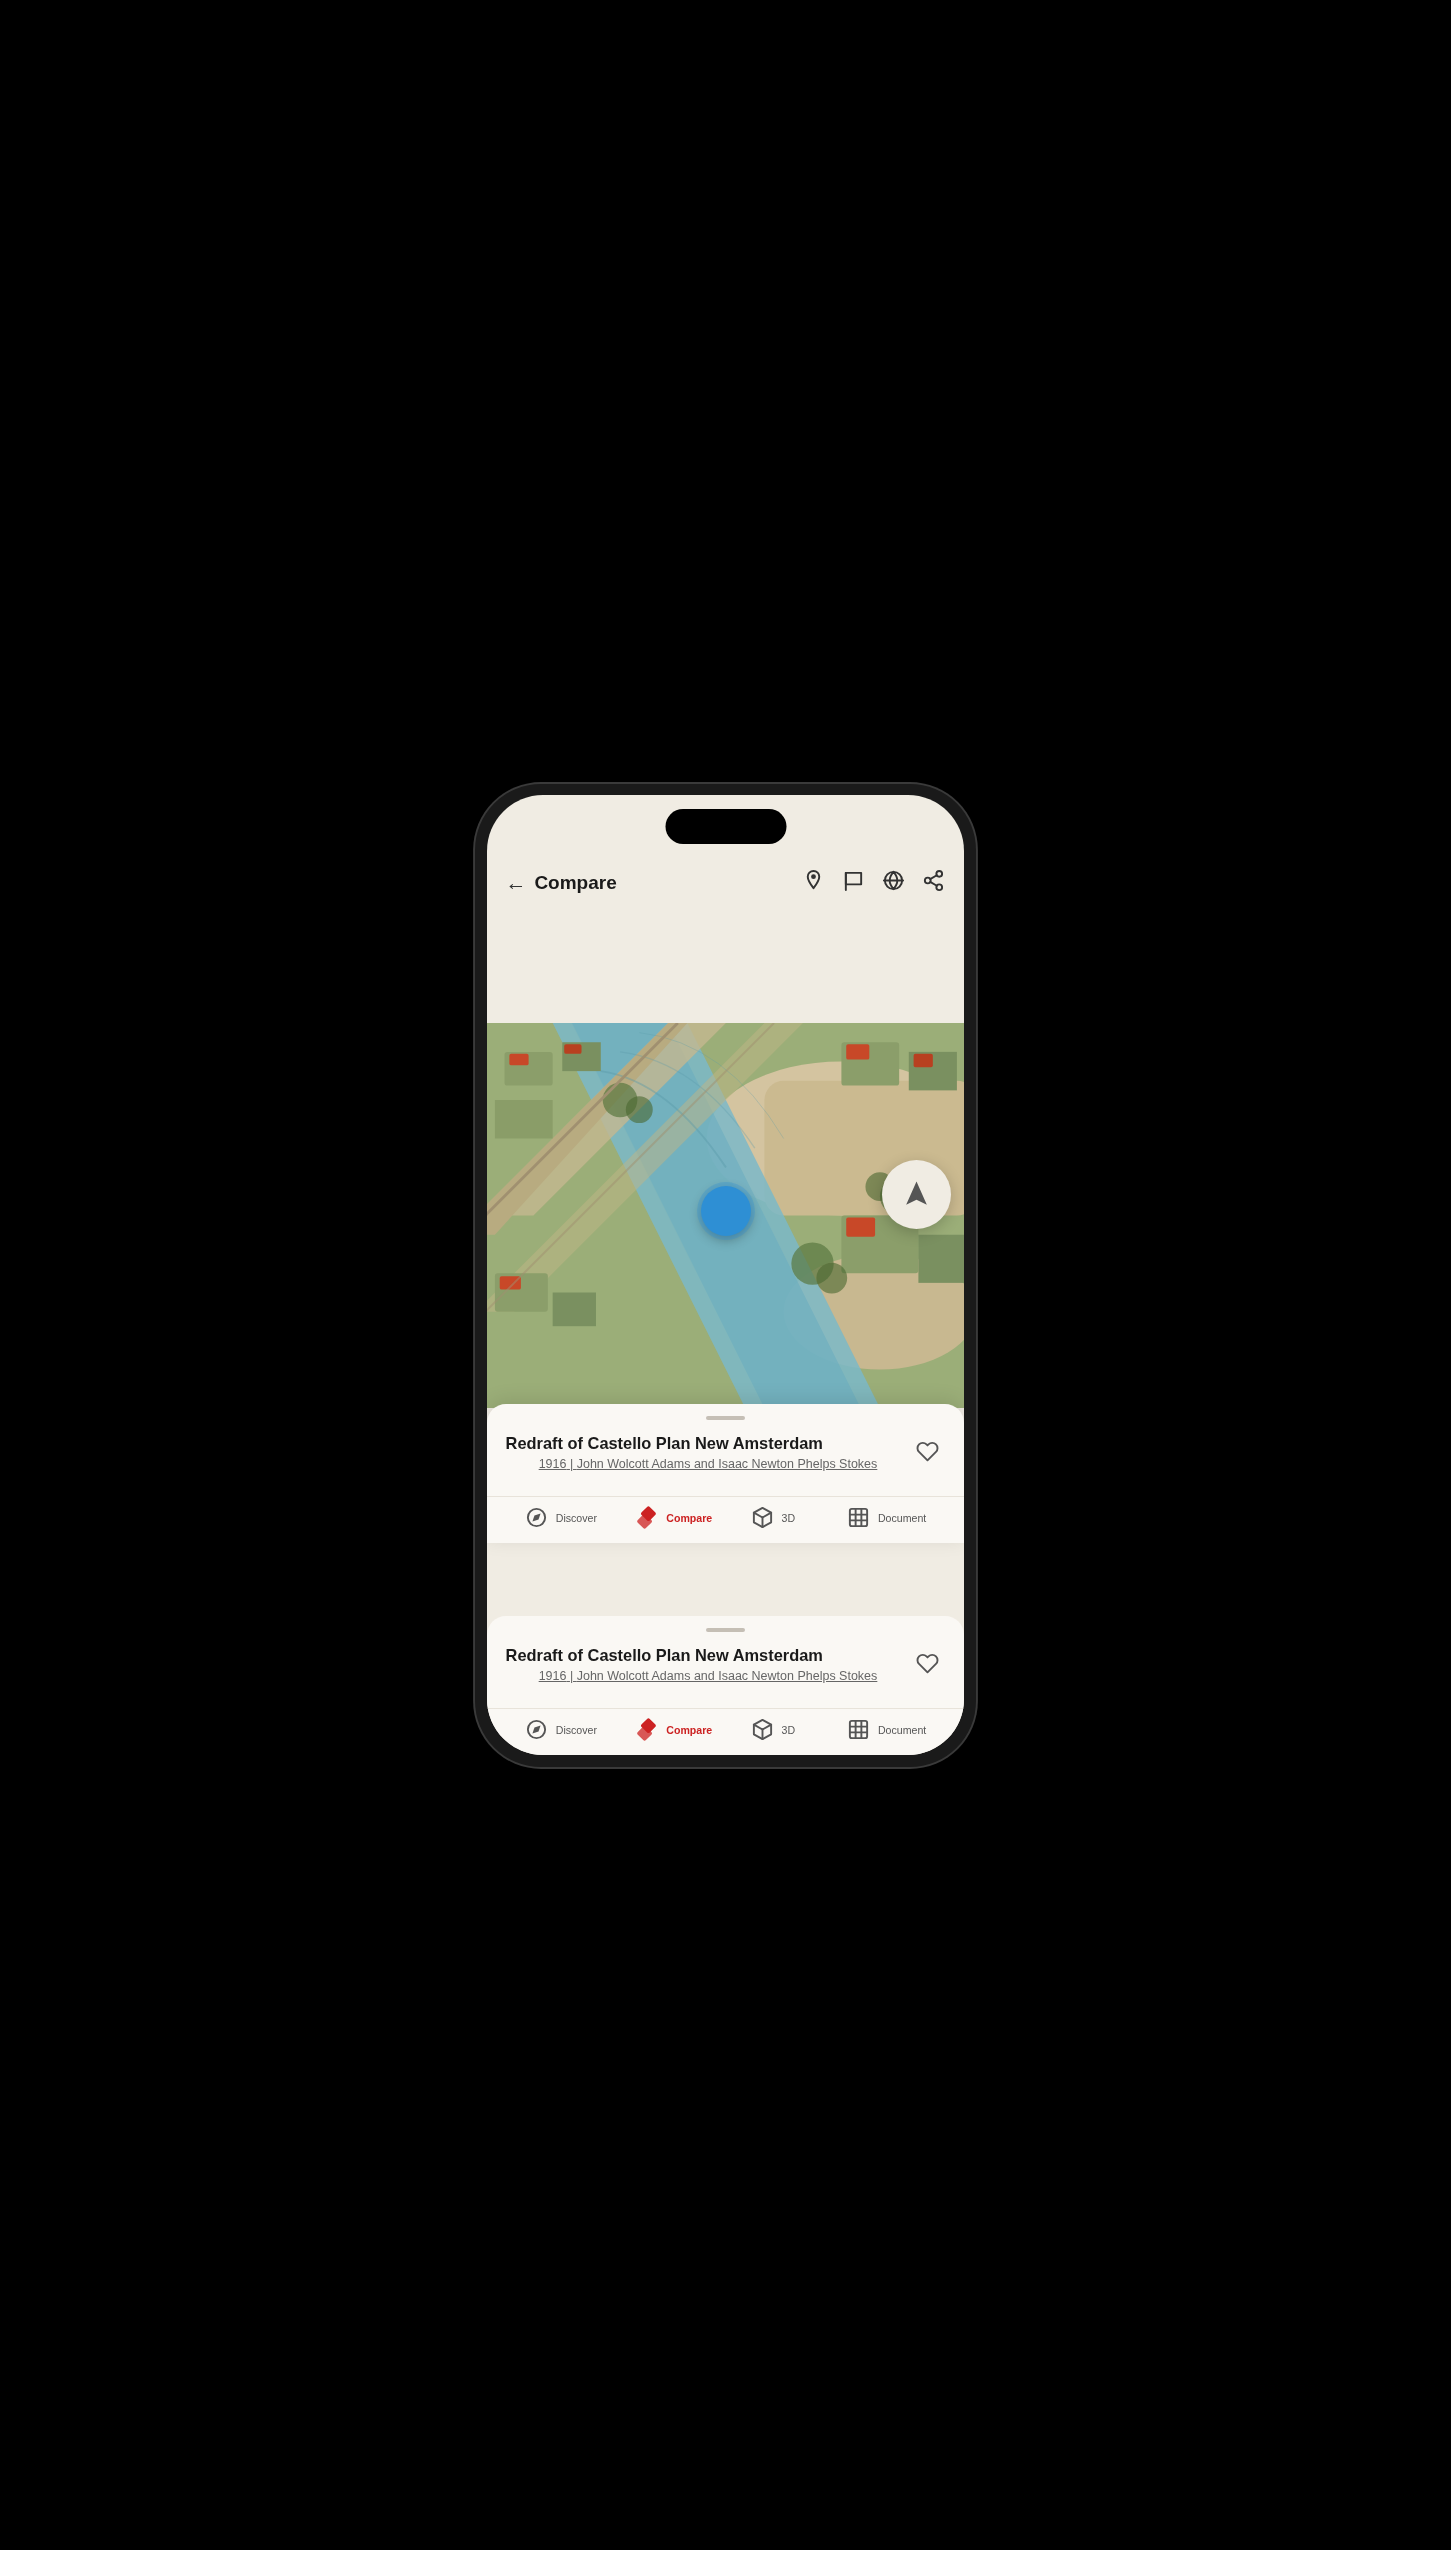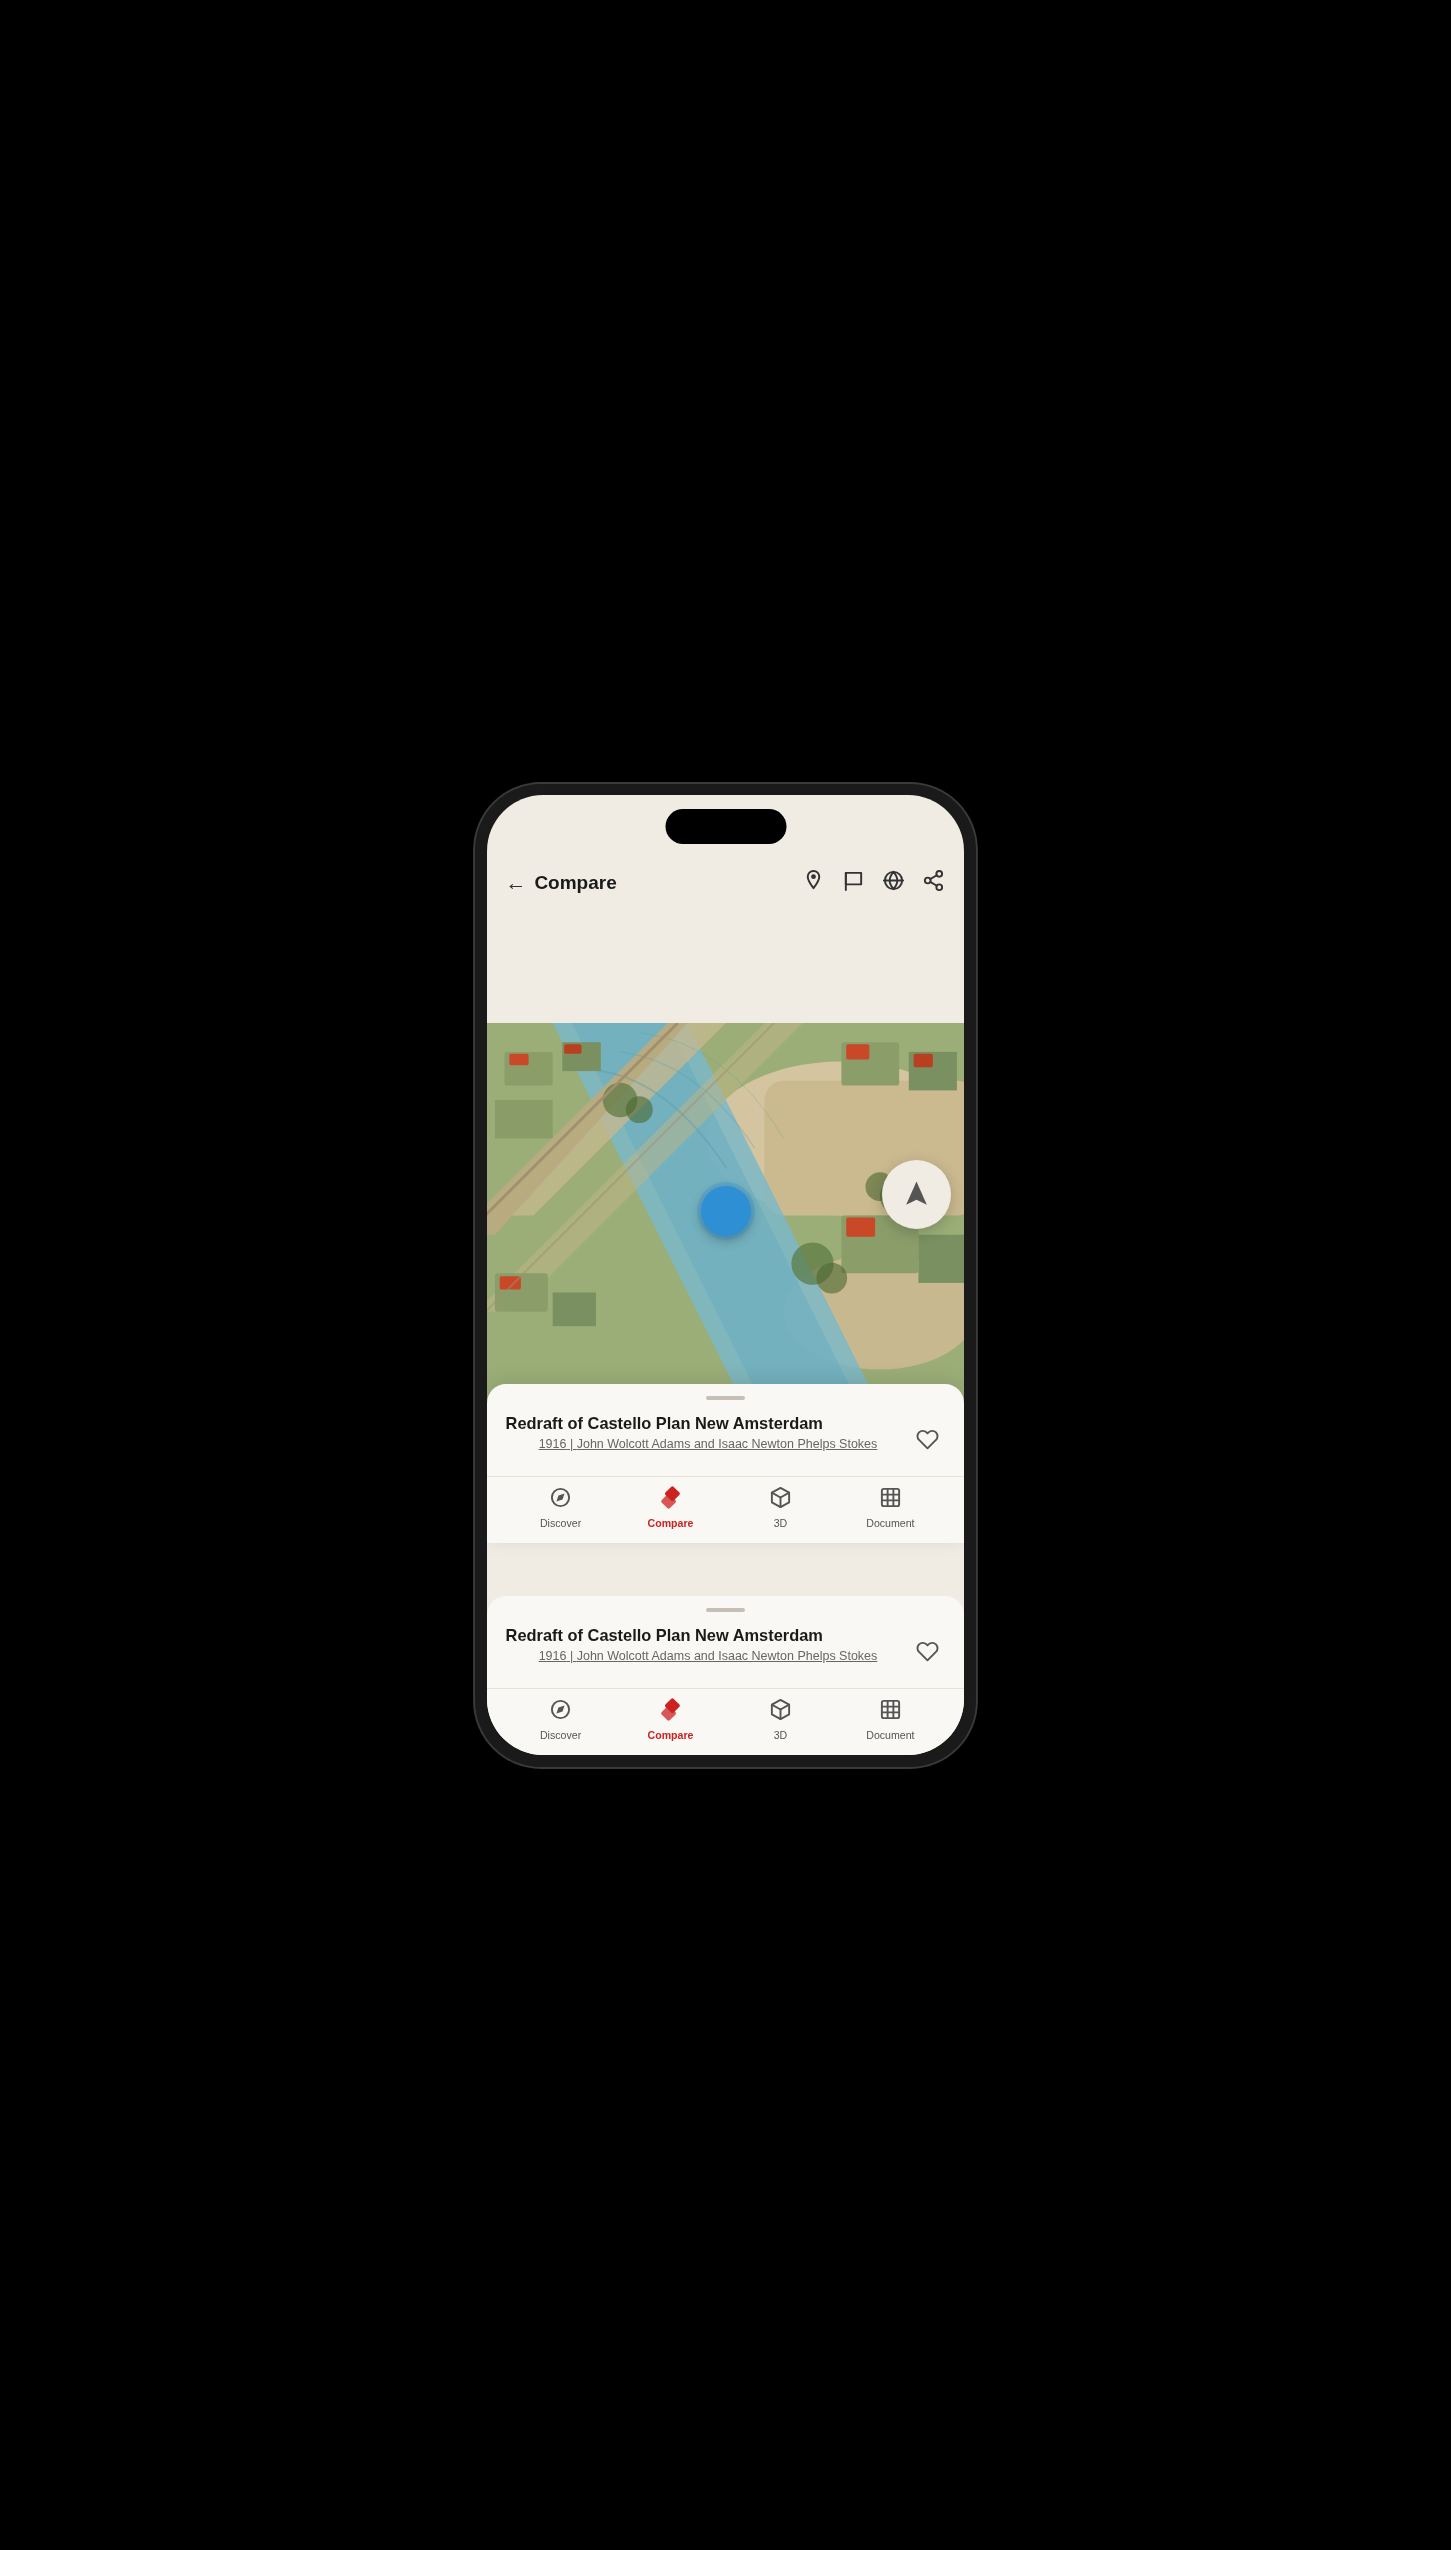--- a/index.html
+++ b/index.html
@@ -183,21 +183,21 @@
     .sheet-subtitle {
       font-size: 12.5px;
       color: #666;
       text-align: center;
       margin-bottom: 13.5px;
       text-decoration: underline;
     }
 
     .sheet-row {
       display: flex;
-      align-items: center;
+      align-items: flex-start;
       justify-content: space-between;
       margin-bottom: 11.6px;
     }
 
     .sheet-info {
       flex: 1;
     }
 
     .heart-btn {
       width: 35px;
@@ -217,21 +217,21 @@
 
     
     .tab-bar {
       display: flex;
       justify-content: space-around;
       padding: 9.6px 0 13.5px 0;
     }
 
     .tab-item {
       display: flex;
-      flex-direction: column;
+      flex-direction: row;
       align-items: center;
       gap: 8px;
       cursor: pointer;
       min-width: 58px;
     }
 
     .tab-label {
       font-size: 10.6px;
       color: #555;
     }

